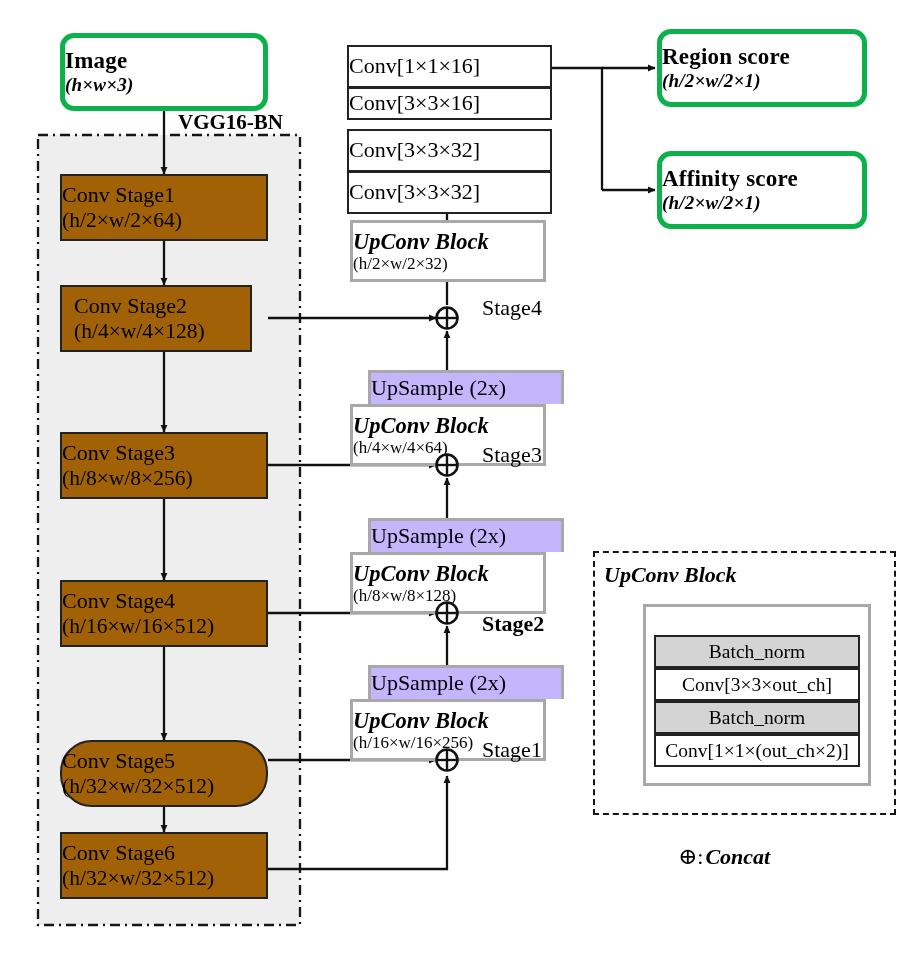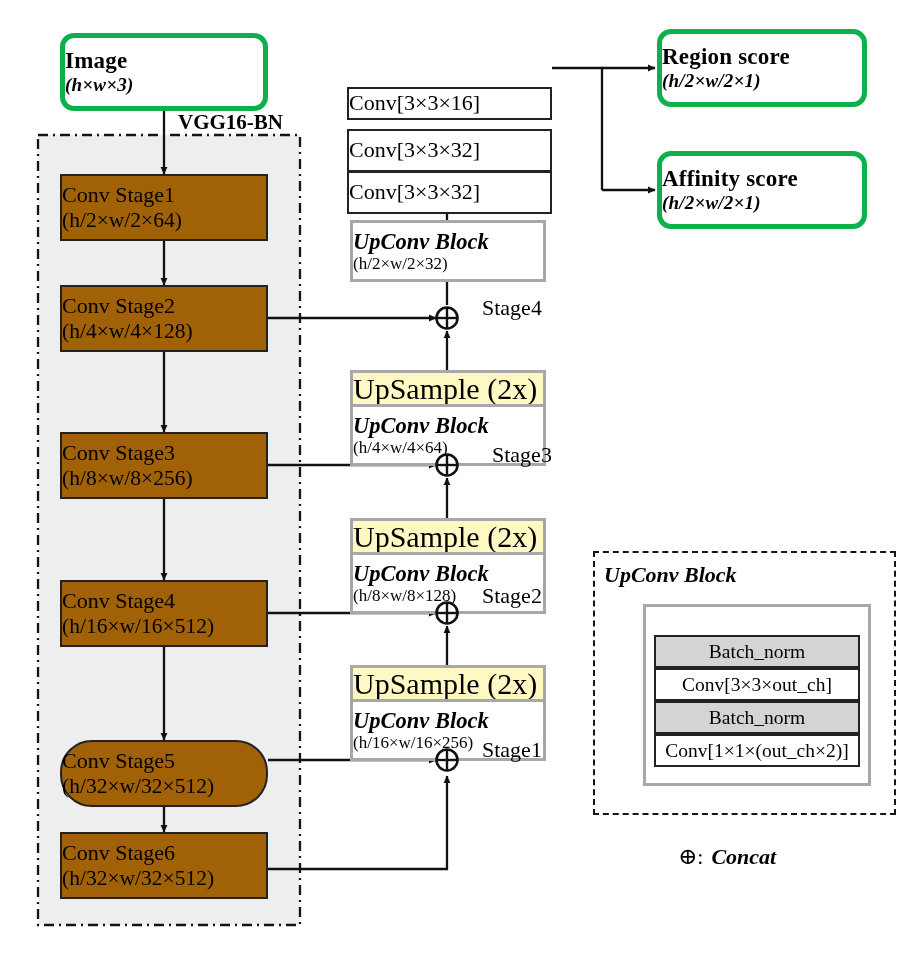--- a/index.html
+++ b/index.html
@@ -90,22 +90,23 @@
     font-weight: bold;
     font-style: italic;
     font-size: 22.5px;
     white-space: nowrap;
   }
   .upconv-box .dims { font-size: 17px; white-space: nowrap; }
 
   .upsample-box {
     border: 3px solid #a8a8a8;
     border-bottom: none;
-    background: #fef9c3;
-    font-size: 30px;
+    background: #c4b5fd;
+    font-size: 22px;
+    margin-left: 18px;
   }
 
   .stage-label {
     position: absolute;
     font-size: 22px;
     white-space: nowrap;
   }
 
   
   .inset-outer {
@@ -144,21 +145,21 @@
     position: absolute;
     font-size: 22px;
     white-space: nowrap;
     display: flex;
     align-items: center;
   }
   .legend .sym { font-size: 23px; }
   .legend .txt {
     font-weight: bold;
     font-style: italic;
-    margin-left: 8px;
+    margin-left: 2px;
   }
 
   svg.wires {
     position: absolute;
     left: 0; top: 0;
     width: 920px;
     height: 970px;
     pointer-events: none;
   }
   .concat-sym {
@@ -231,41 +232,44 @@
     <span class="line1">Image</span>
     <span class="line2">(h×w×3)</span>
   </div>
 
   <div class="vgg-label" style="left:178px; top:110px;">VGG16-BN</div>
 
   <div class="abox stage-box" style="left:60px; top:174px; width:208px; height:67px;">
     <span class="line1">Conv Stage1</span>
     <span class="line2">(h/2×w/2×64)</span>
   </div>
-  <div class="abox stage-box" style="left:60px; top:285px; width:208px; height:67px;">
+  <div class="abox stage-box" style="left:60px; top:285px; width:192px; height:67px;padding-left:12px;">
     <span class="line1">Conv Stage2</span>
     <span class="line2">(h/4×w/4×128)</span>
   </div>
   <div class="abox stage-box" style="left:60px; top:432px; width:208px; height:67px;">
     <span class="line1">Conv Stage3</span>
     <span class="line2">(h/8×w/8×256)</span>
   </div>
   <div class="abox stage-box" style="left:60px; top:580px; width:208px; height:67px;">
     <span class="line1">Conv Stage4</span>
     <span class="line2">(h/16×w/16×512)</span>
   </div>
   <div class="abox stage-box" style="left:60px; top:740px; width:208px; height:67px;border-radius:32px;">
     <span class="line1">Conv Stage5</span>
     <span class="line2">(h/32×w/32×512)</span>
   </div>
   <div class="abox stage-box" style="left:60px; top:832px; width:208px; height:67px;">
     <span class="line1">Conv Stage6</span>
     <span class="line2">(h/32×w/32×512)</span>
   </div>
 
+  <div class="abox conv-row" style="left:347px; top:45px; width:205px; height:43px;">
+    <span class="line1">Conv[1×1×16]</span>
+  </div>
   <div class="abox conv-row" style="left:347px; top:87px; width:205px; height:33px;">
     <span class="line1">Conv[3×3×16]</span>
   </div>
   <div class="abox conv-row" style="left:347px; top:129px; width:205px; height:43px;">
     <span class="line1">Conv[3×3×32]</span>
   </div>
   <div class="abox conv-row" style="left:347px; top:171px; width:205px; height:43px;">
     <span class="line1">Conv[3×3×32]</span>
   </div>
 
@@ -275,30 +279,30 @@
   </div>
   <div class="stage-label" style="left:482px; top:295px;">Stage4</div>
 
   <div class="abox upsample-box" style="left:350px; top:370px; width:196px; height:34px;">
     <span class="line1">UpSample (2x)</span>
   </div>
   <div class="abox upconv-box" style="left:350px; top:404px; width:196px; height:62px;">
     <span class="title">UpConv Block</span>
     <span class="dims">(h/4×w/4×64)</span>
   </div>
-  <div class="stage-label" style="left:492px; top:442px;">Stage3</div>
+  <div class="stage-label" style="left:482px; top:442px;">Stage3</div>
 
   <div class="abox upsample-box" style="left:350px; top:518px; width:196px; height:34px;">
     <span class="line1">UpSample (2x)</span>
   </div>
   <div class="abox upconv-box" style="left:350px; top:552px; width:196px; height:62px;">
     <span class="title">UpConv Block</span>
     <span class="dims">(h/8×w/8×128)</span>
   </div>
-  <div class="stage-label" style="left:482px; top:583px;">Stage2</div>
+  <div class="stage-label" style="left:482px; top:611px;font-weight:bold;">Stage2</div>
 
   <div class="abox upsample-box" style="left:350px; top:665px; width:196px; height:34px;">
     <span class="line1">UpSample (2x)</span>
   </div>
   <div class="abox upconv-box" style="left:350px; top:699px; width:196px; height:62px;">
     <span class="title">UpConv Block</span>
     <span class="dims">(h/16×w/16×256)</span>
   </div>
   <div class="stage-label" style="left:482px; top:737px;">Stage1</div>
 

